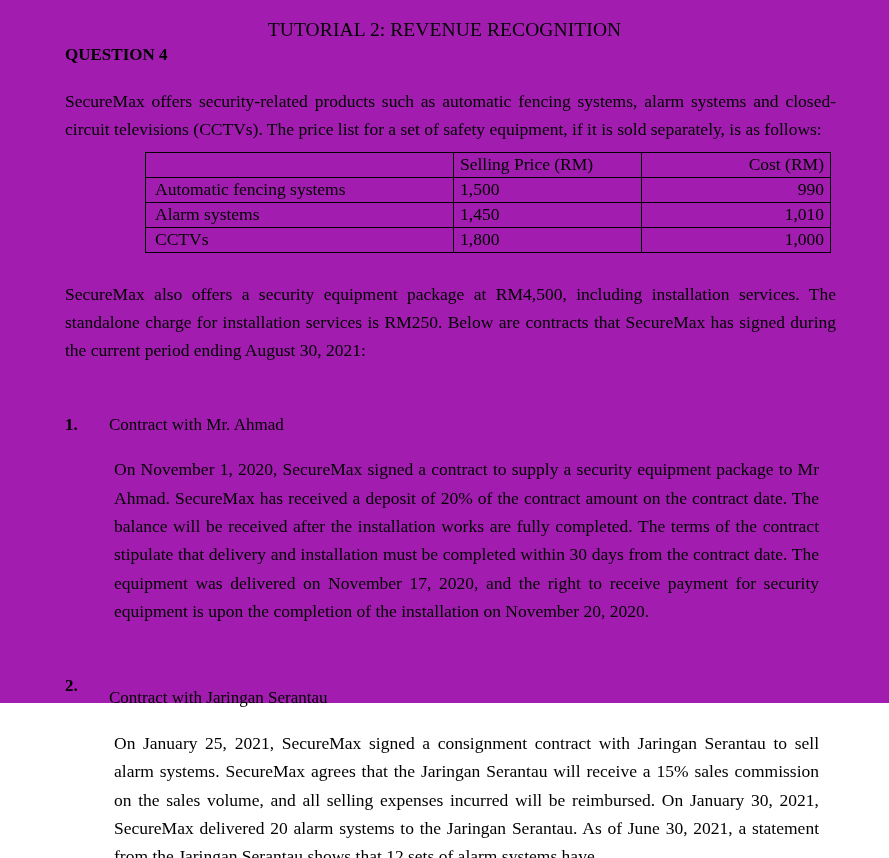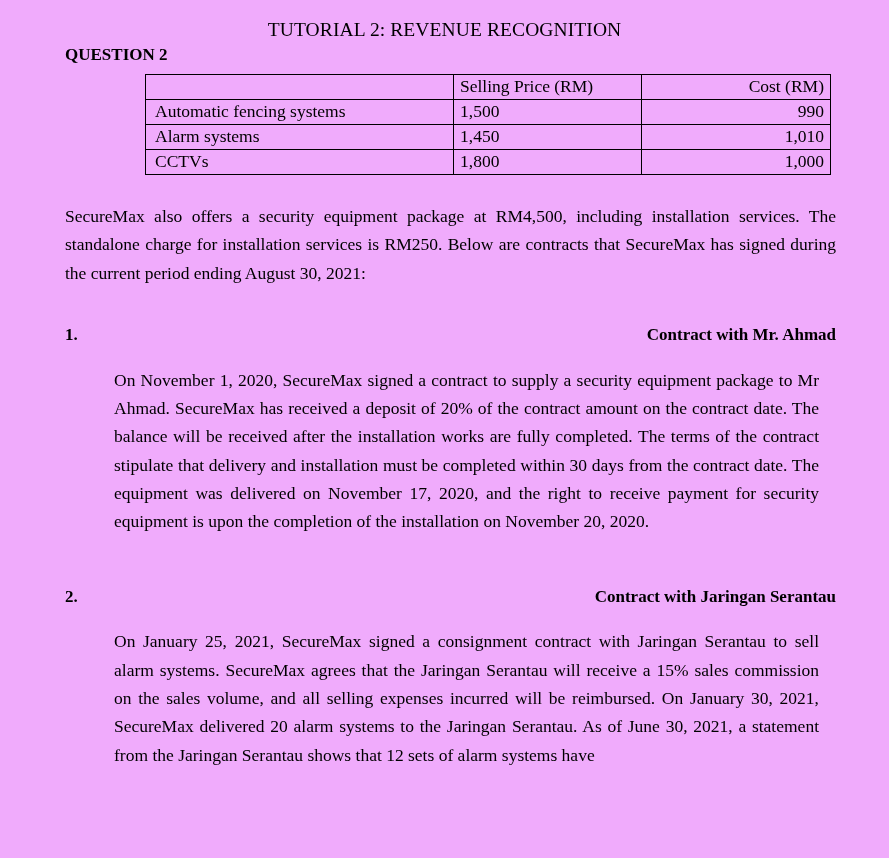--- a/index.html
+++ b/index.html
@@ -10,22 +10,22 @@
   body {
     width: 889px;
     height: 858px;
     font-family: "Liberation Serif", "DejaVu Serif", serif;
     color: #000000;
     overflow: hidden;
   }
   .page {
     position: relative;
     width: 889px;
-    height: 858px;
-    background: #f0abfc;
+    height: 703px;
+    background: #a21caf;
     box-sizing: border-box;
   }
 
   
   .doc-title {
     text-align: center;
     font-size: 19.5px;
     font-weight: normal;
     letter-spacing: 0.1px;
     margin: 0;
@@ -108,44 +108,44 @@
     left: 0;
     font-size: 17px;
     font-weight: bold;
     line-height: 1.62;
   }
   .contract-item + .contract-item .item-number {
     top: 30px;
   }
   .item-title {
     font-size: 17px;
-    font-weight: bold;
+    font-weight: normal;
     line-height: 1.62;
-    margin: 0;
-    text-align: right;
+    margin: 12px;
   }
   .item-body {
     font-size: 17.5px;
     text-align: justify;
     text-justify: inter-word;
     line-height: 1.62;
     margin: 17px;
   }
 </style>
 </head>
 <body>
 
 <div class="page">
 
   <h1 class="doc-title">TUTORIAL 2: REVENUE RECOGNITION</h1>
 
   <div class="content">
 
-    <h2 class="q-heading">QUESTION 2</h2>
+    <h2 class="q-heading">QUESTION 4</h2>
 
+    <p class="intro-para">SecureMax offers security-related products such as automatic fencing systems, alarm systems and closed-circuit televisions (CCTVs). The price list for a set of safety equipment, if it is sold separately, is as follows:</p>
 
     <div class="table-wrap">
       <table class="price-table">
         <thead>
           <tr>
             <th class="col-item"></th>
             <th class="col-price">Selling Price (RM)</th>
             <th class="col-cost">Cost (RM)</th>
           </tr>
         </thead>

